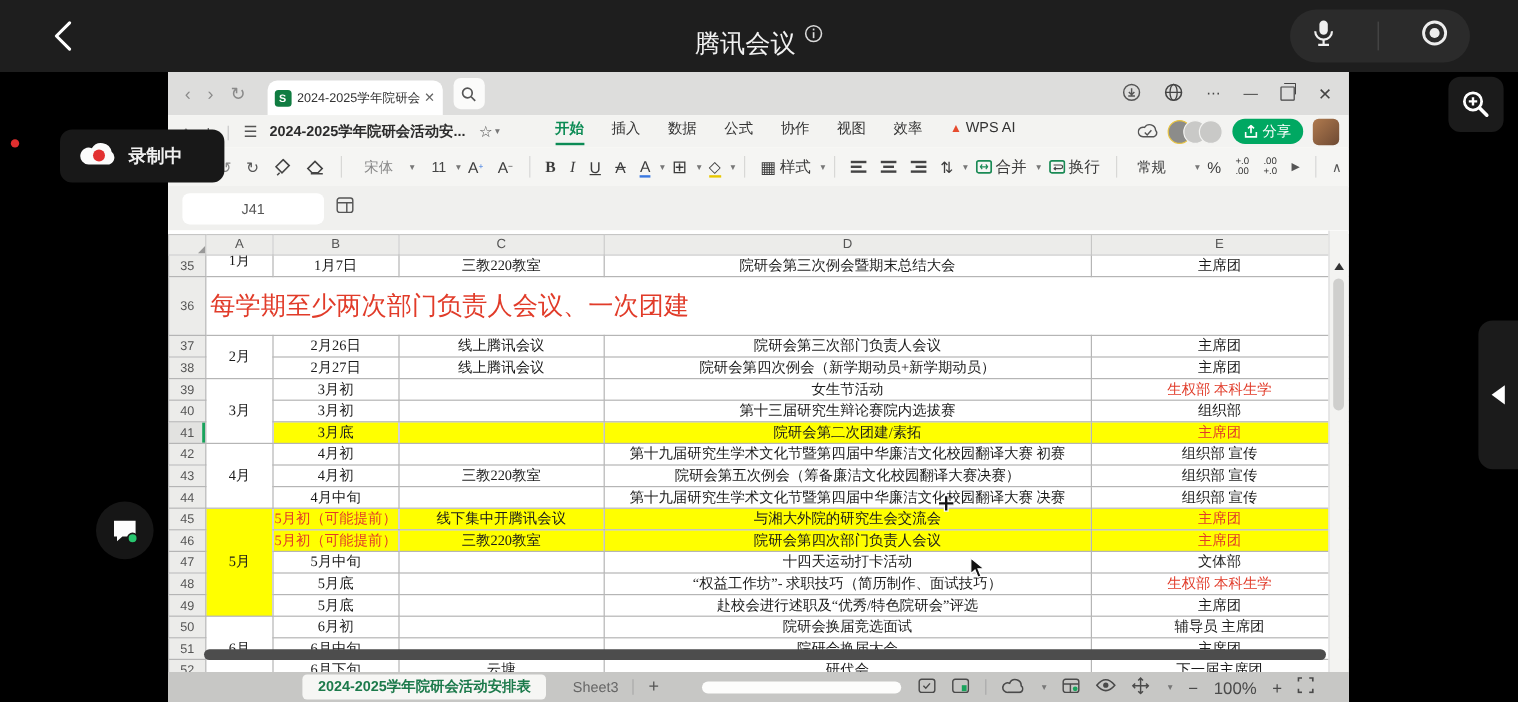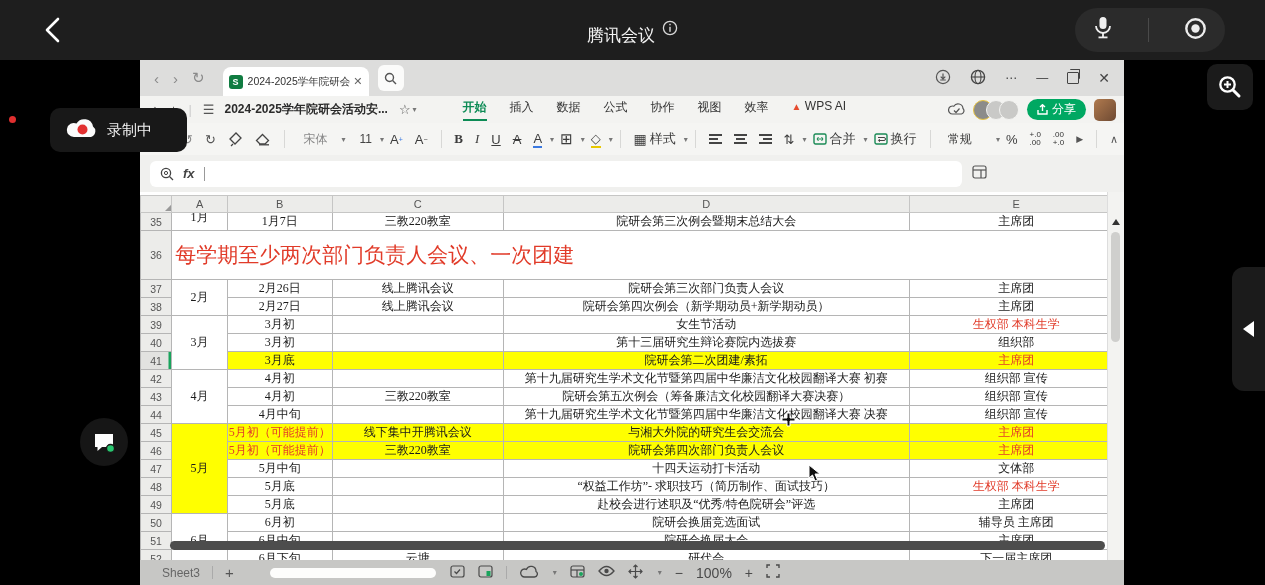--- a/index.html
+++ b/index.html
@@ -2,28 +2,28 @@
 <html style="--highlight: #ffff00; --red: #e13b29; --wps_green: #00a862; --tab_green: #1c7a4b; --orange: #f59a23;"><head>
 <meta charset="utf-8">
 <style>
   html,body{margin:0;padding:0;background:#000;}
   .stage{position:relative;width:1265px;height:585px;background:#000;overflow:hidden;
          font-family:"Liberation Sans",sans-serif;-webkit-font-smoothing:antialiased;}
   
   .topbar{position:absolute;left:0;top:0;width:100%;height:60px;background:#1e1e1e;}
   .backbtn{position:absolute;left:40px;top:16px;width:26px;height:28px;cursor:pointer;}
   .title-wrap{position:absolute;left:0;top:0;width:100%;height:60px;display:flex;align-items:center;justify-content:center;gap:7px;}
-  .mtitle{color:#f2f2f2;font-size:17px;margin-top:11px;}
+  .mtitle{color:#f2f2f2;font-size:21px;margin-top:11px;}
   .pill{position:absolute;right:40px;top:8px;width:150px;height:44px;border-radius:22px;background:#2b2b2b;
         display:flex;align-items:center;justify-content:space-around;}
   .pill .vdiv{width:1px;height:24px;background:#4a4a4a;}
   
   .reddot{position:absolute;left:9px;top:116px;width:7px;height:7px;border-radius:50%;background:#e02f2f;}
   .recbadge{position:absolute;left:50px;top:108px;width:137px;height:44px;border-radius:10px;background:#181818;
-            display:flex;align-items:center;gap:9px;padding-left:16px;box-sizing:border-box;z-index:30;}
+            display:flex;align-items:center;gap:9px;padding-left:16px;box-sizing:border-box;z-index:30;font-weight:bold;}
   .recbadge .lbl{color:#f0f0f0;font-size:15px;}
   .chatbtn{position:absolute;left:80px;top:418px;width:48px;height:48px;border-radius:50%;background:#161616;
            display:flex;align-items:center;justify-content:center;z-index:30;}
   .zoombtn{position:absolute;left:1207px;top:64px;width:46px;height:46px;border-radius:10px;background:#1b1b1b;
            display:flex;align-items:center;justify-content:center;z-index:30;}
   .paneltab{position:absolute;right:0;top:267px;width:33px;height:124px;background:#1b1b1b;border-radius:12px 0 0 12px;
             display:flex;align-items:center;justify-content:center;z-index:30;}
   .paneltab .tri{width:0;height:0;border-top:8px solid transparent;border-bottom:8px solid transparent;border-right:11px solid #fff;}
   .sharebar{position:absolute;left:44px;top:526px;width:393px;height:34px;border-radius:5px;background:rgba(34,34,34,.82);
             display:flex;align-items:center;z-index:30;}
@@ -342,29 +342,21 @@
         <span class="car" style="margin-left:14px;">▾</span>
       <span class="tbtn">%</span>
       <span class="tbtn small2">+.0<br>.00</span>
       <span class="tbtn small2">.00<br>+.0</span>
       <span class="tbtn" style="font-size:9px;color:#555;">▶</span>
       <span class="tdiv"></span>
       <span class="tbtn" style="font-size:11px;color:#555;">∧</span>
     </div>
 
     <div class="fbar">
-      <div class="fxbox">
-        <svg width="14" height="14" viewBox="0 0 14 14">
-            <circle cx="6" cy="6" r="4.6" fill="none" stroke="#444" stroke-width="1.3"></circle>
-            <line x1="9.5" y1="9.5" x2="13" y2="13" stroke="#444" stroke-width="1.3"></line>
-            <circle cx="6" cy="6" r="1.6" fill="none" stroke="#444" stroke-width="1"></circle>
-          </svg>
-        <span class="fx">fx</span>
-        <span class="fxcaret"></span>
-      </div>
+      <div class="namebox">J41</div>
       <span style="margin-left:10px;">
         <svg width="15" height="14" viewBox="0 0 15 14">
             <rect x="1" y="1" width="13" height="12" rx="2" fill="none" stroke="#555" stroke-width="1.2"></rect>
             <line x1="1" y1="5" x2="14" y2="5" stroke="#555" stroke-width="1.2"></line>
             <line x1="9" y1="5" x2="9" y2="13" stroke="#555" stroke-width="1.2"></line>
           </svg>
       </span>
     </div>
 
     <div class="sheetwrap">
@@ -543,20 +535,21 @@
       </span>
       <span class="arrow-cursor">
         <svg width="13" height="18" viewBox="0 0 13 18">
             <path d="M1 1 L1 14 L4.5 11 L7 17 L9.5 16 L7 10 L12 10 Z" fill="#111" stroke="#fff" stroke-width="1"></path>
           </svg>
       </span>
 
     </div>
 
     <div class="tabbar">
+      <span class="stab">2024-2025学年院研会活动安排表</span>
       <span class="sheet3">Sheet3</span>
       <span class="tbdiv"></span>
       <span class="addsheet">+</span>
       <span class="hpill"></span>
       <div class="statico">
         <span>
           <svg width="15" height="13" viewBox="0 0 15 13">
               <rect x="1" y="1" width="13" height="11" rx="2" fill="none" stroke="#4a4a4a" stroke-width="1.2"></rect>
               <path d="M4.5 6.5 l2 2 3.5-4" fill="none" stroke="#4a4a4a" stroke-width="1.2"></path>
             </svg>

